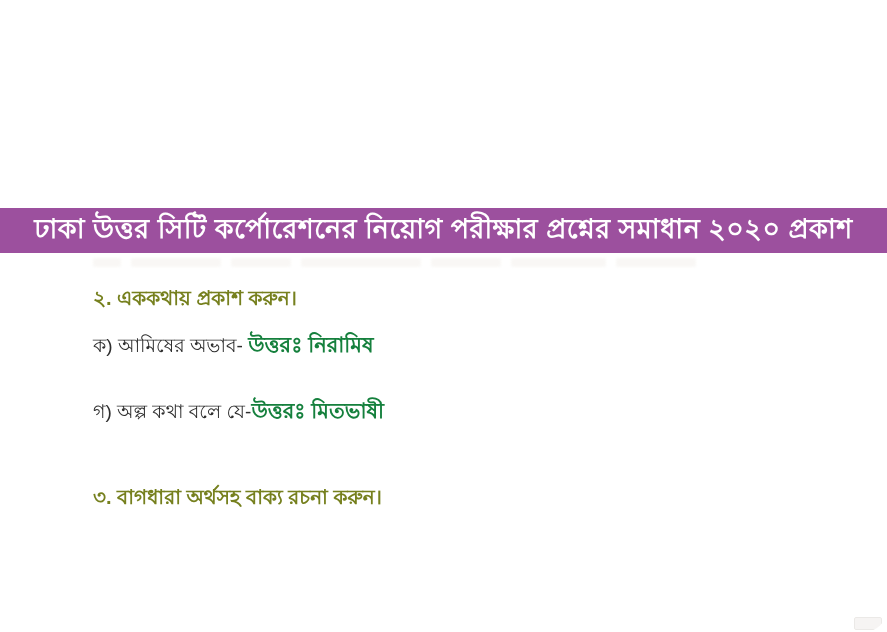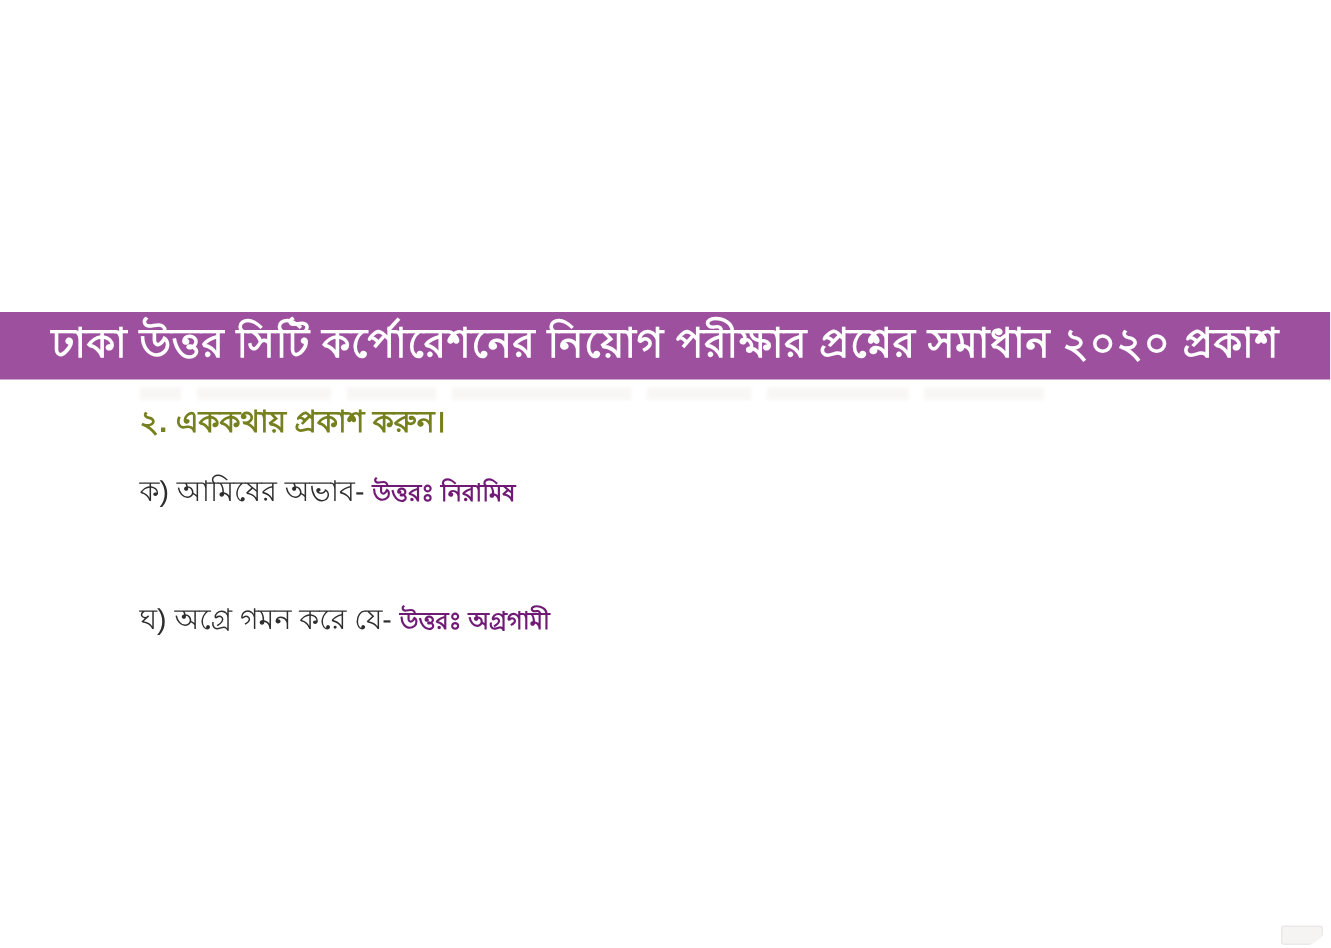--- a/index.html
+++ b/index.html
@@ -47,43 +47,43 @@
     filter: blur(1px);
   }
   .faded-remnant span {
     display: inline-block;
     height: 9px;
     background: #b9a98f;
     border-radius: 2px;
   }
   .content {
     position: absolute;
-    top: 268px;
+    top: 284px;
     left: 93px;
     width: 740px;
   }
   .section-heading {
     color: #76801e;
     font-size: 20px;
     font-weight: bold;
     margin: 0 0 0 0;
     height: 28px;
     line-height: 28px;
   }
   .qa-line {
     font-size: 19px;
     color: #2e2e2e;
     height: 28px;
     line-height: 28px;
     margin: 0;
   }
   .qa-line .answer {
-    color: #701a75;
+    color: #15803d;
     font-weight: bold;
-    font-size: 16px;
+    font-size: 21px;
   }
   .spacer-19 { height: 19px; }
   .spacer-20 { height: 20px; }
   
   .corner-fragment {
     position: absolute;
     right: 5px;
     bottom: 2px;
     width: 26px;
     height: 11px;
@@ -118,28 +118,29 @@
 
     <div class="spacer-19"></div>
 
     <p class="qa-line"><span>ক) আমিষের অভাব- </span><span class="answer">উত্তরঃ নিরামিষ</span></p>
 
     <div class="spacer-19"></div>
 
 
     <div class="spacer-19"></div>
 
+    <p class="qa-line"><span>গ) অল্প কথা বলে যে-</span><span class="answer">উত্তরঃ মিতভাষী</span></p>
 
     <div class="spacer-19"></div>
 
-    <p class="qa-line"><span>ঘ) অগ্রে গমন করে যে- </span><span class="answer">উত্তরঃ অগ্রগামী</span></p>
 
     <div class="spacer-19"></div>
 
 
     <div class="spacer-20"></div>
 
+    <p class="section-heading">৩. বাগধারা অর্থসহ বাক্য রচনা করুন।</p>
 
   </div>
 
   <div class="corner-fragment"></div>
 
 </div>
 
 </body></html>

